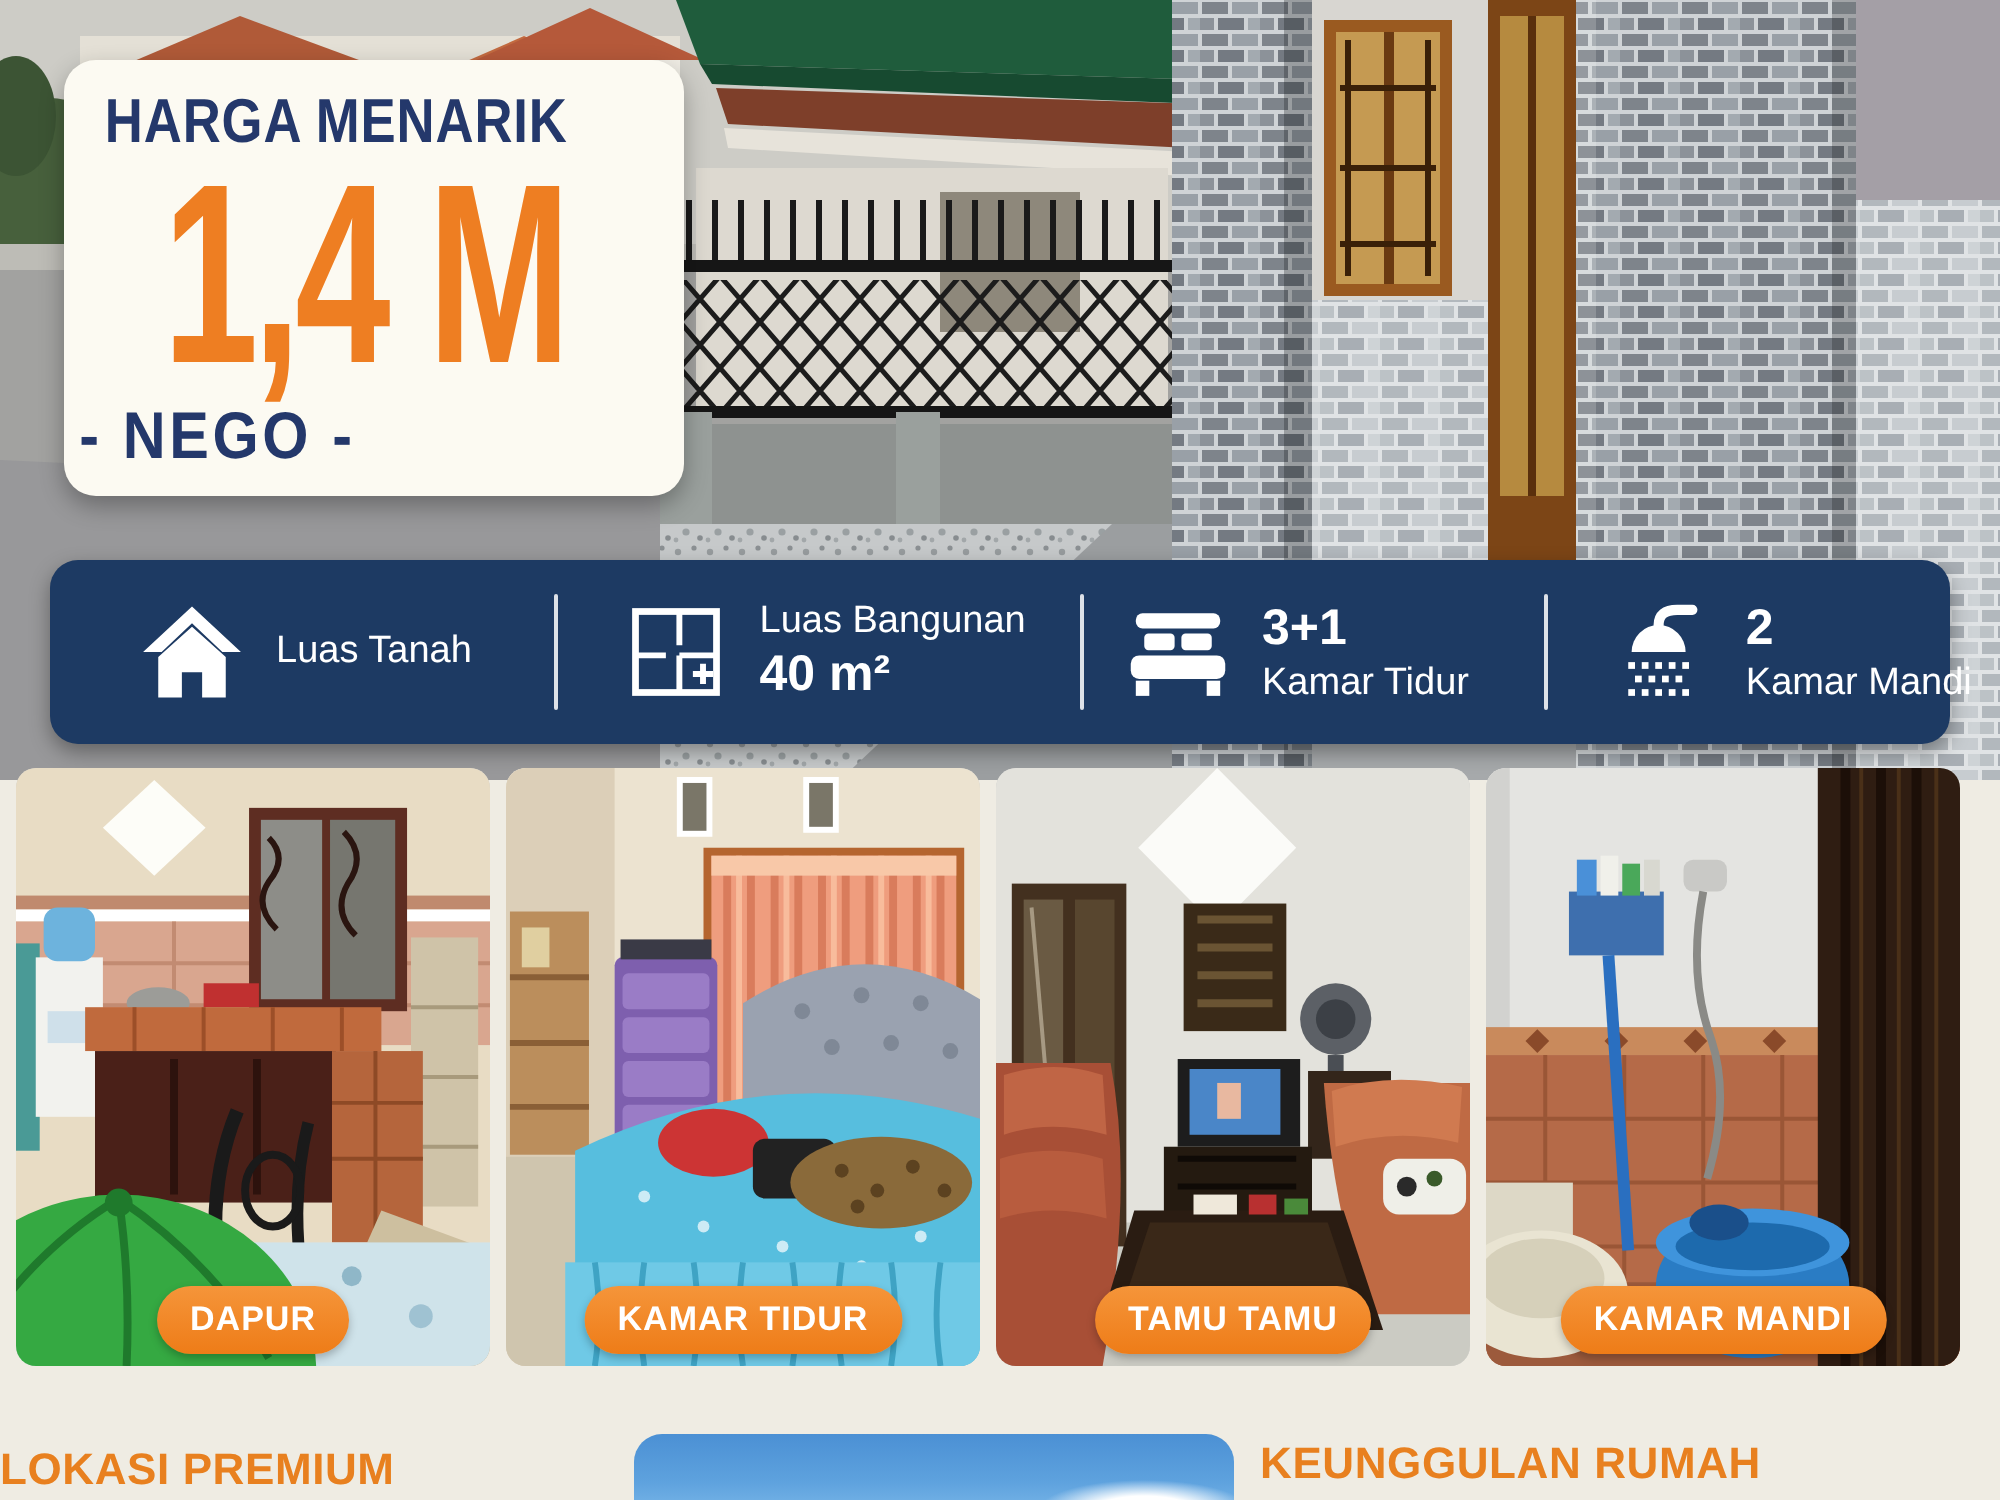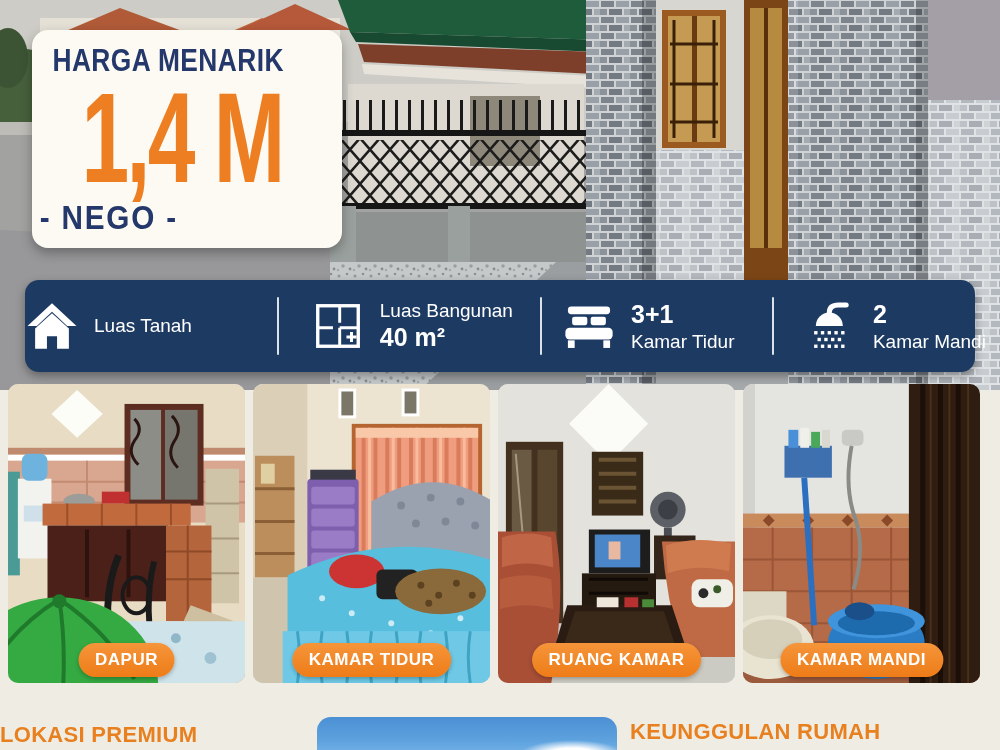--- a/index.html
+++ b/index.html
@@ -19,21 +19,21 @@
   .pc-price{font-size:128px;font-weight:bold;color:#ee7e22;line-height:.92;
     letter-spacing:-4px;transform:scaleX(.67);transform-origin:center;white-space:nowrap;}
   .pc-nego{font-size:33px;font-weight:bold;color:#24386b;letter-spacing:2px;
     transform:scaleX(.9);transform-origin:center;white-space:nowrap;margin-top:2px;}
 
   
   .info-bar{position:absolute;left:25px;top:280px;width:950px;height:92px;
     background:#1d3a63;border-radius:14px;box-shadow:0 4px 10px rgba(0,0,0,.35);
     display:flex;align-items:center;}
   .info-item{display:flex;align-items:center;gap:15px;height:100%;box-sizing:border-box;}
-  .ii-1{flex:0 0 26.5%;}
+  .ii-1{flex:0 0 26.5%;padding-left:44px;}
   .ii-2{flex:0 0 27.5%;padding-left:32px;}
   .ii-3{flex:0 0 24.2%;padding-left:20px;}
   .ii-4{flex:1;padding-left:30px;}
   .info-icon{width:54px;height:54px;flex:0 0 auto;}
   .info-text{display:flex;flex-direction:column;line-height:1.25;}
   .info-label{font-size:19px;color:#ffffff;white-space:nowrap;}
   .info-value{font-size:25px;font-weight:bold;color:#ffffff;white-space:nowrap;}
   .divider{width:2px;height:58px;background:rgba(255,255,255,.85);border-radius:1px;flex:0 0 auto;}
 
   
@@ -359,21 +359,21 @@
         <circle cx="222" cy="206" r="4" fill="#3a5a2a"></circle>
       <path d="M0,148 h58 q12,62 -4,152 h-54 z" fill="#a84f36"></path>
       <path d="M4,154 q26,-8 50,0 l2,30 q-28,-8 -52,0 z" fill="#c06545"></path>
       <path d="M2,196 q26,-8 52,0 l2,30 q-28,-8 -54,0 z" fill="#b85c3e"></path>
       <polygon points="70,222 176,222 196,282 52,282" fill="#2a1c12"></polygon>
       <polygon points="78,228 168,228 182,270 64,270" fill="#3a2818"></polygon>
       <rect x="100" y="214" width="22" height="10" fill="#efe8da"></rect>
       <rect x="128" y="214" width="14" height="10" fill="#b83030"></rect>
       <rect x="146" y="216" width="12" height="8" fill="#4a8a3a"></rect>
     </svg>
-    <div class="room-pill">RUANG KAMAR</div>
+    <div class="room-pill">TAMU TAMU</div>
   </div>
 
   <div class="room">
     <svg viewBox="0 0 240 300" preserveAspectRatio="none">
       <rect width="240" height="300" fill="#e4e4e1"></rect>
       <rect x="0" y="0" width="12" height="300" fill="#d2d2cf"></rect>
       <rect y="130" width="240" height="14" fill="#c98a5c"></rect>
       <g fill="#8a4a2a">
         <polygon points="20,137 26,131 32,137 26,143"></polygon>
           <polygon points="60,137 66,131 72,137 66,143"></polygon>

